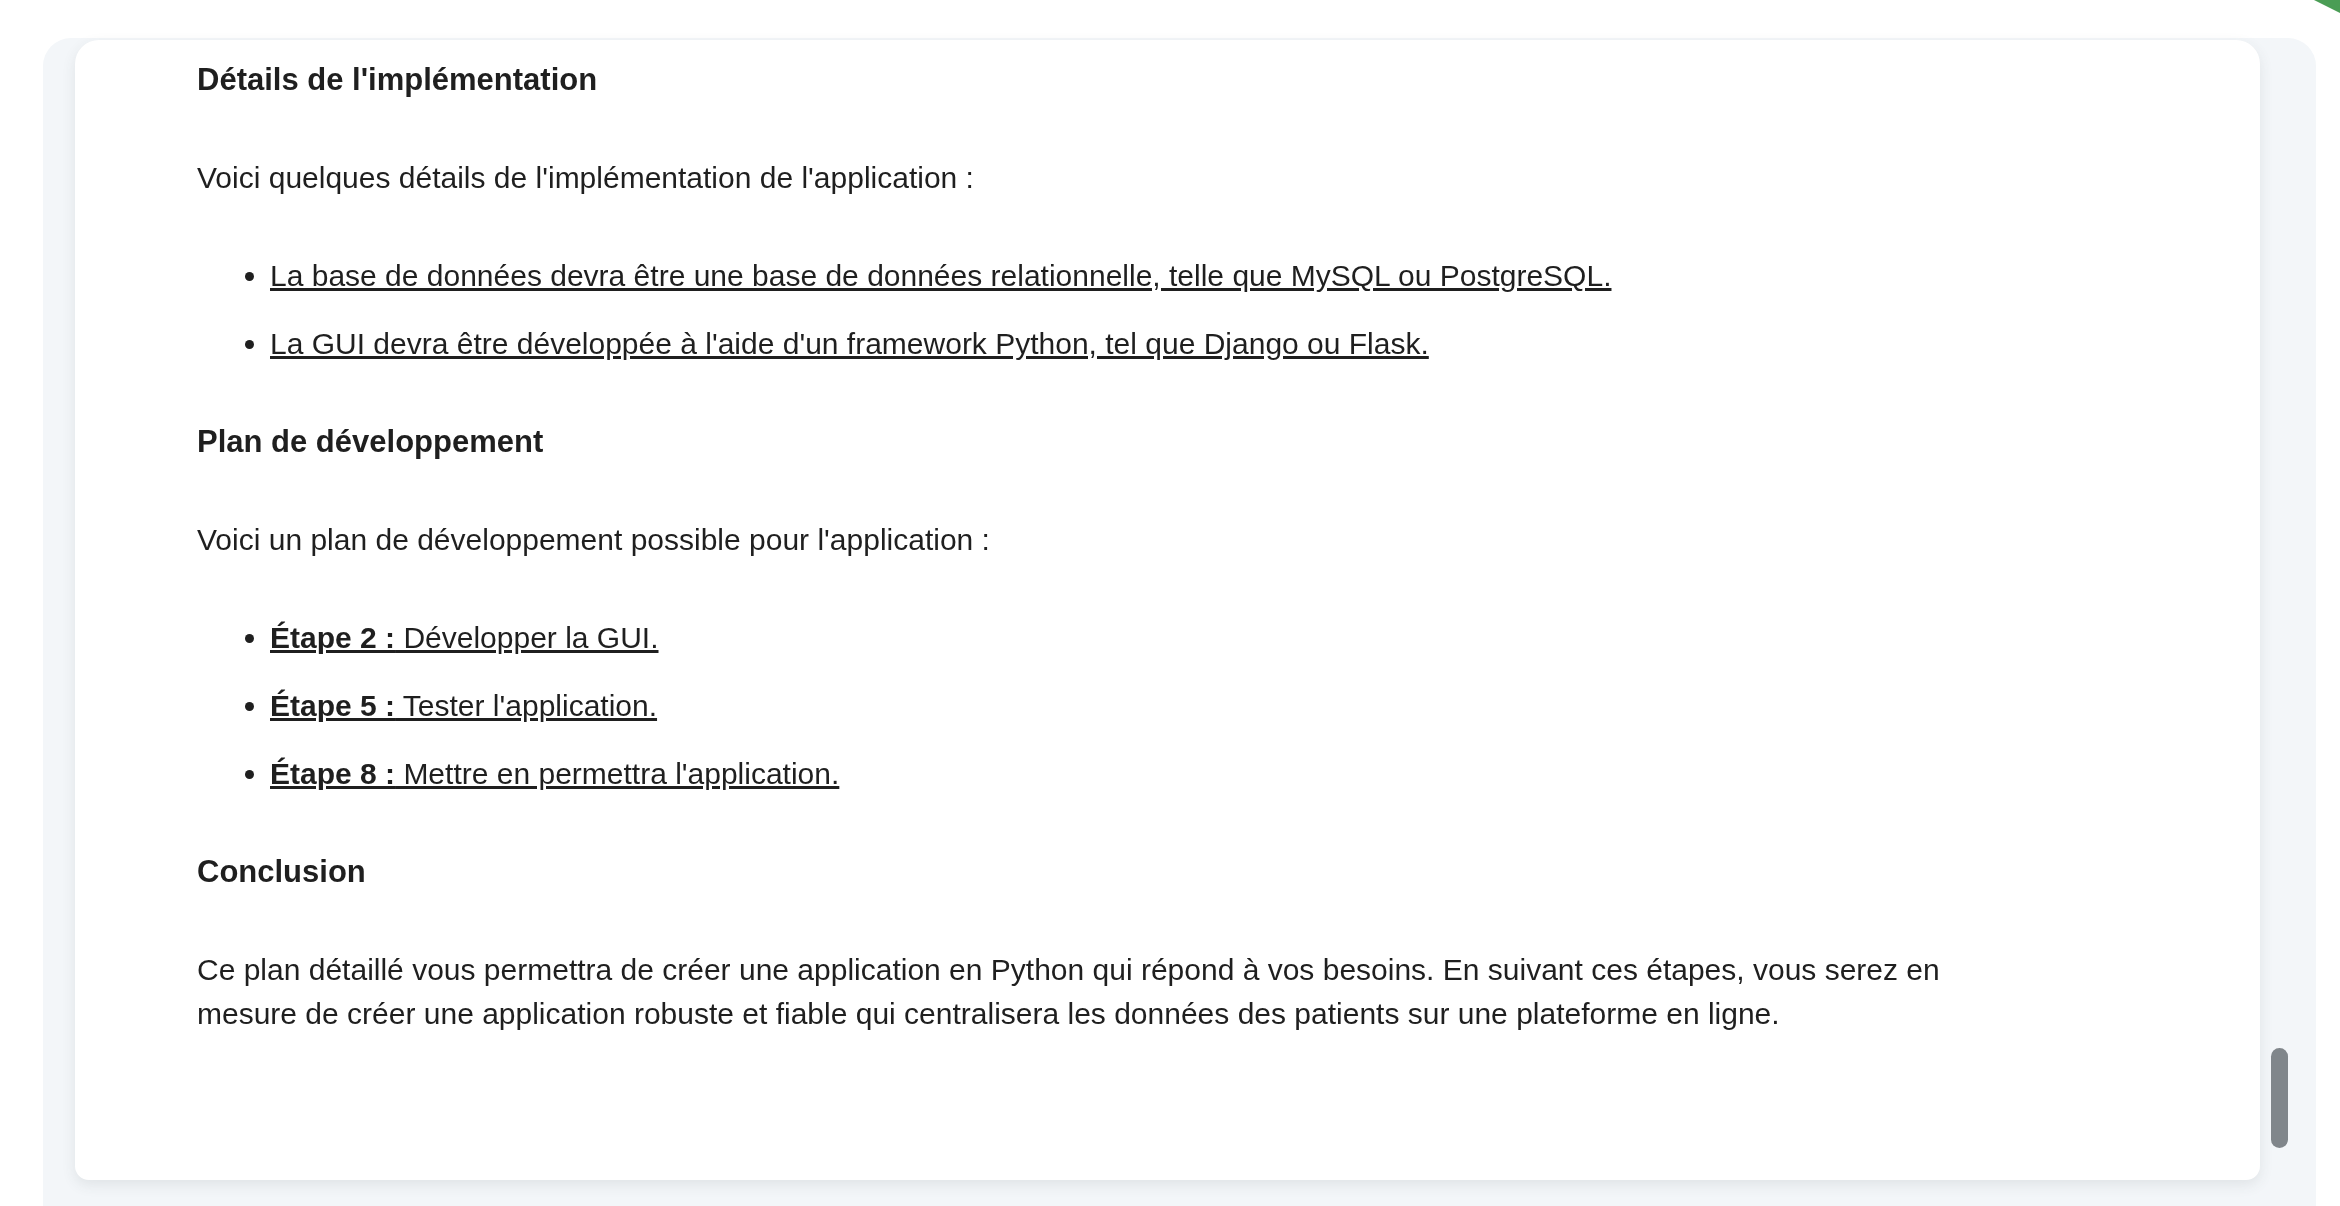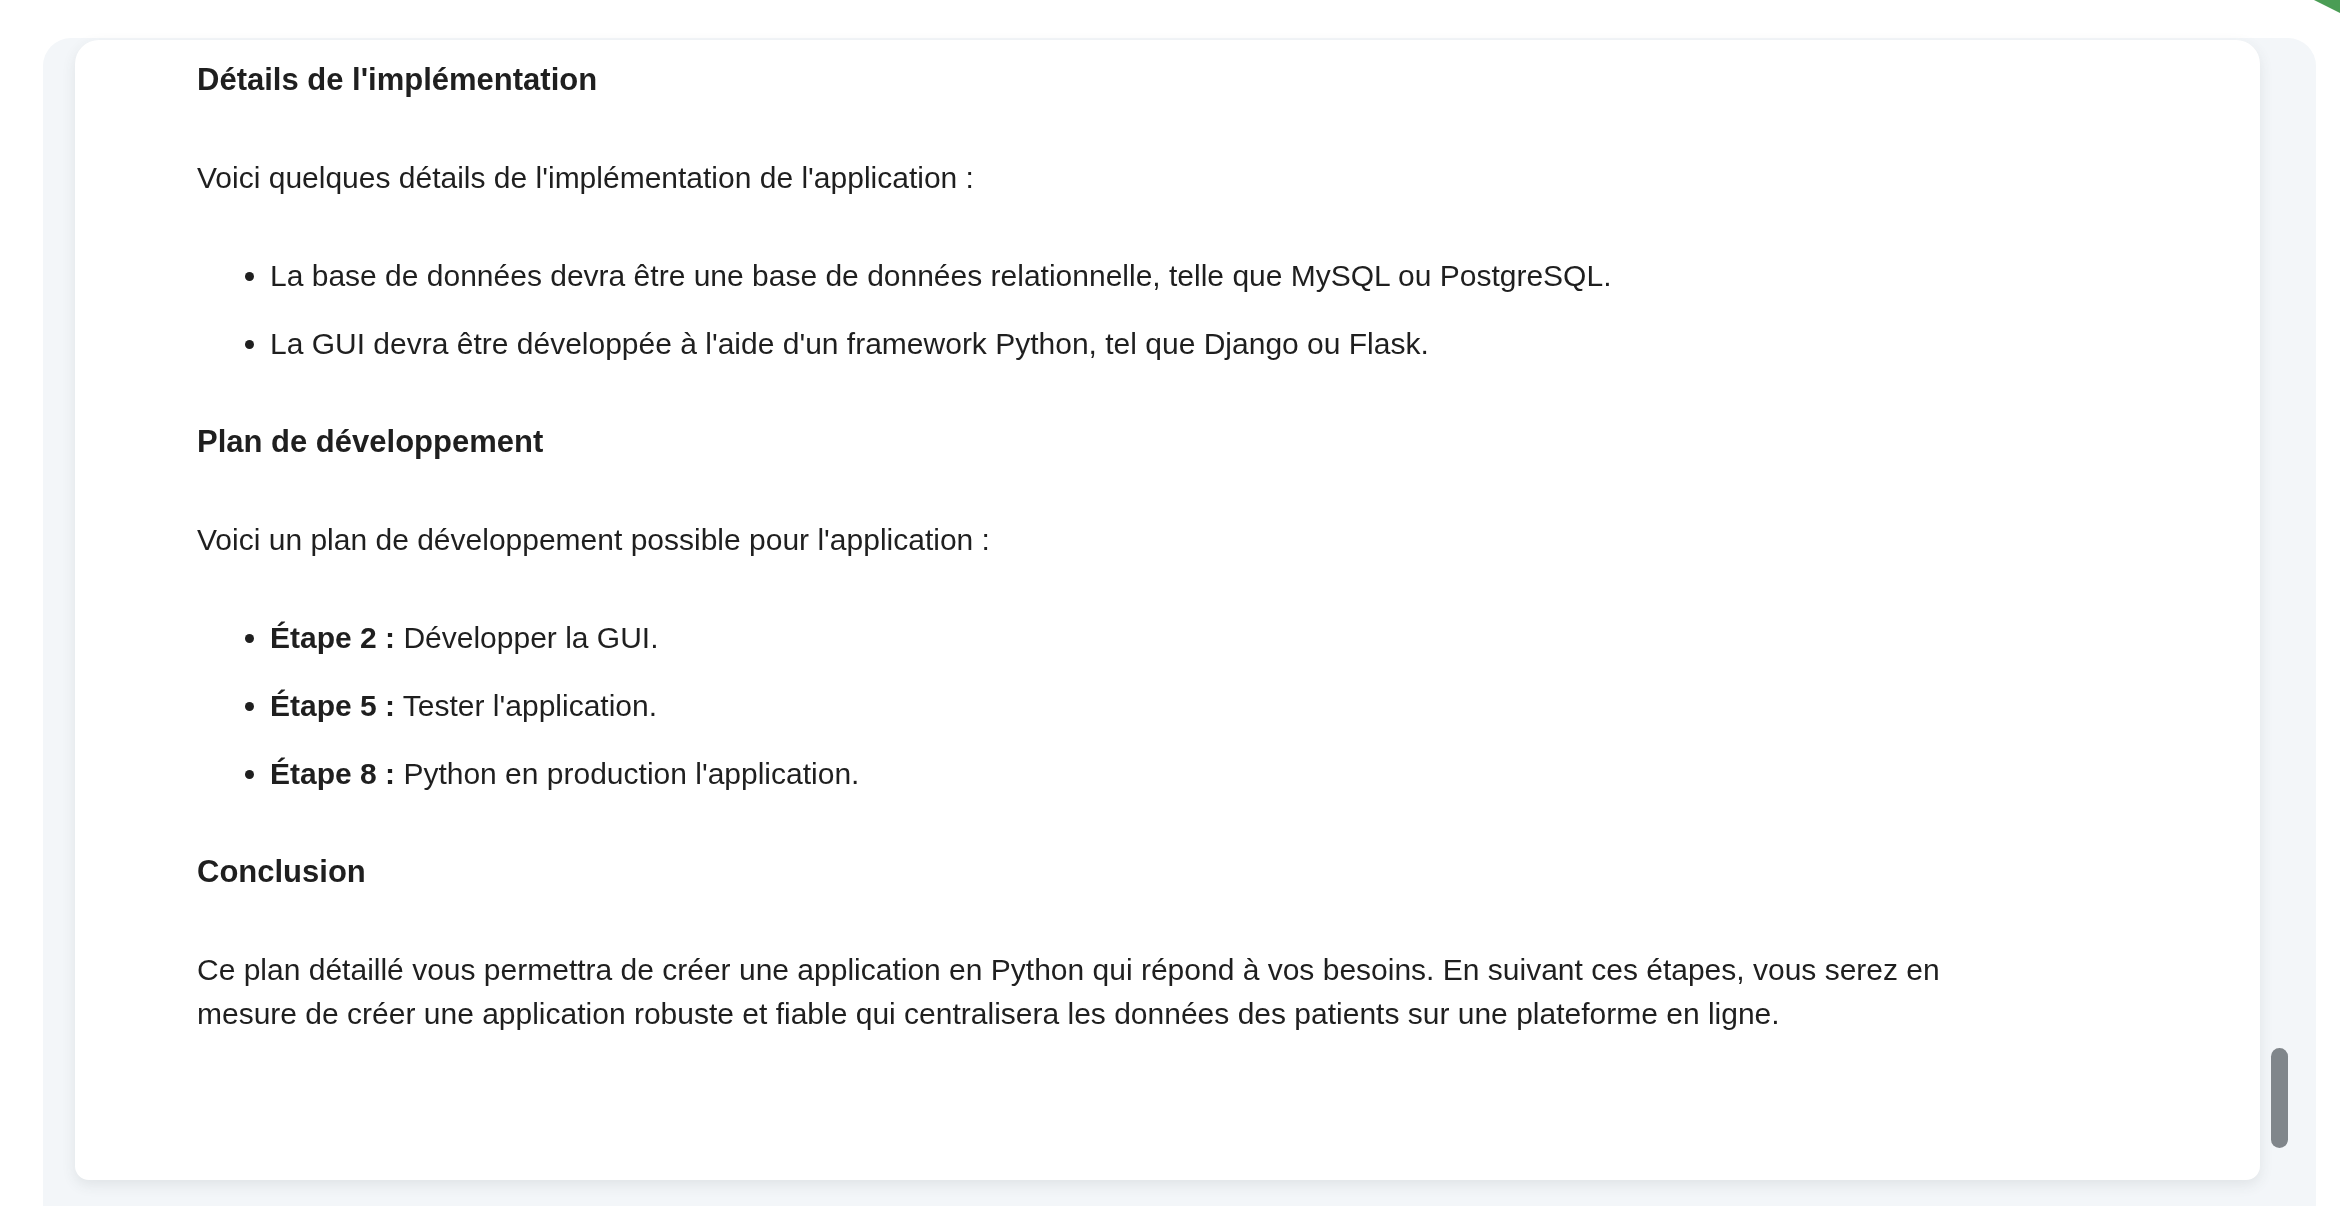--- a/index.html
+++ b/index.html
@@ -49,20 +49,21 @@
     line-height: 44px;
     font-weight: 700;
     margin: 54px 0;
   }
   .doc-content h3:first-child { margin-top: 0; }
   .doc-content p { margin: 54px 0; }
   .doc-content ul {
     margin: 54px 0;
     padding-left: 73px;
     list-style: none;
+    text-decoration: underline;
   }
   .doc-content li { position: relative; }
   .doc-content li + li { margin-top: 24px; }
   .doc-content li::before {
     content: "";
     position: absolute;
     left: -25px;
     top: 18px;
     width: 9px;
     height: 9px;
@@ -115,21 +116,21 @@
         <p>Voici un plan de développement possible pour l'application :</p>
 
         <ul>
           <li>
             <span class="step-label">Étape 2 :</span><span> Développer la GUI.</span>
           </li>
           <li>
             <span class="step-label">Étape 5 :</span><span> Tester l'application.</span>
           </li>
           <li>
-            <span class="step-label">Étape 8 :</span><span> Python en production l'application.</span>
+            <span class="step-label">Étape 8 :</span><span> Mettre en permettra l'application.</span>
           </li>
         </ul>
 
         <h3>Conclusion</h3>
 
         <p>Ce plan détaillé vous permettra de créer une application en Python qui répond à vos besoins. En suivant ces étapes, vous serez en mesure de créer une application robuste et fiable qui centralisera les données des patients sur une plateforme en ligne.</p>
 
       </div>
     </div>
 

